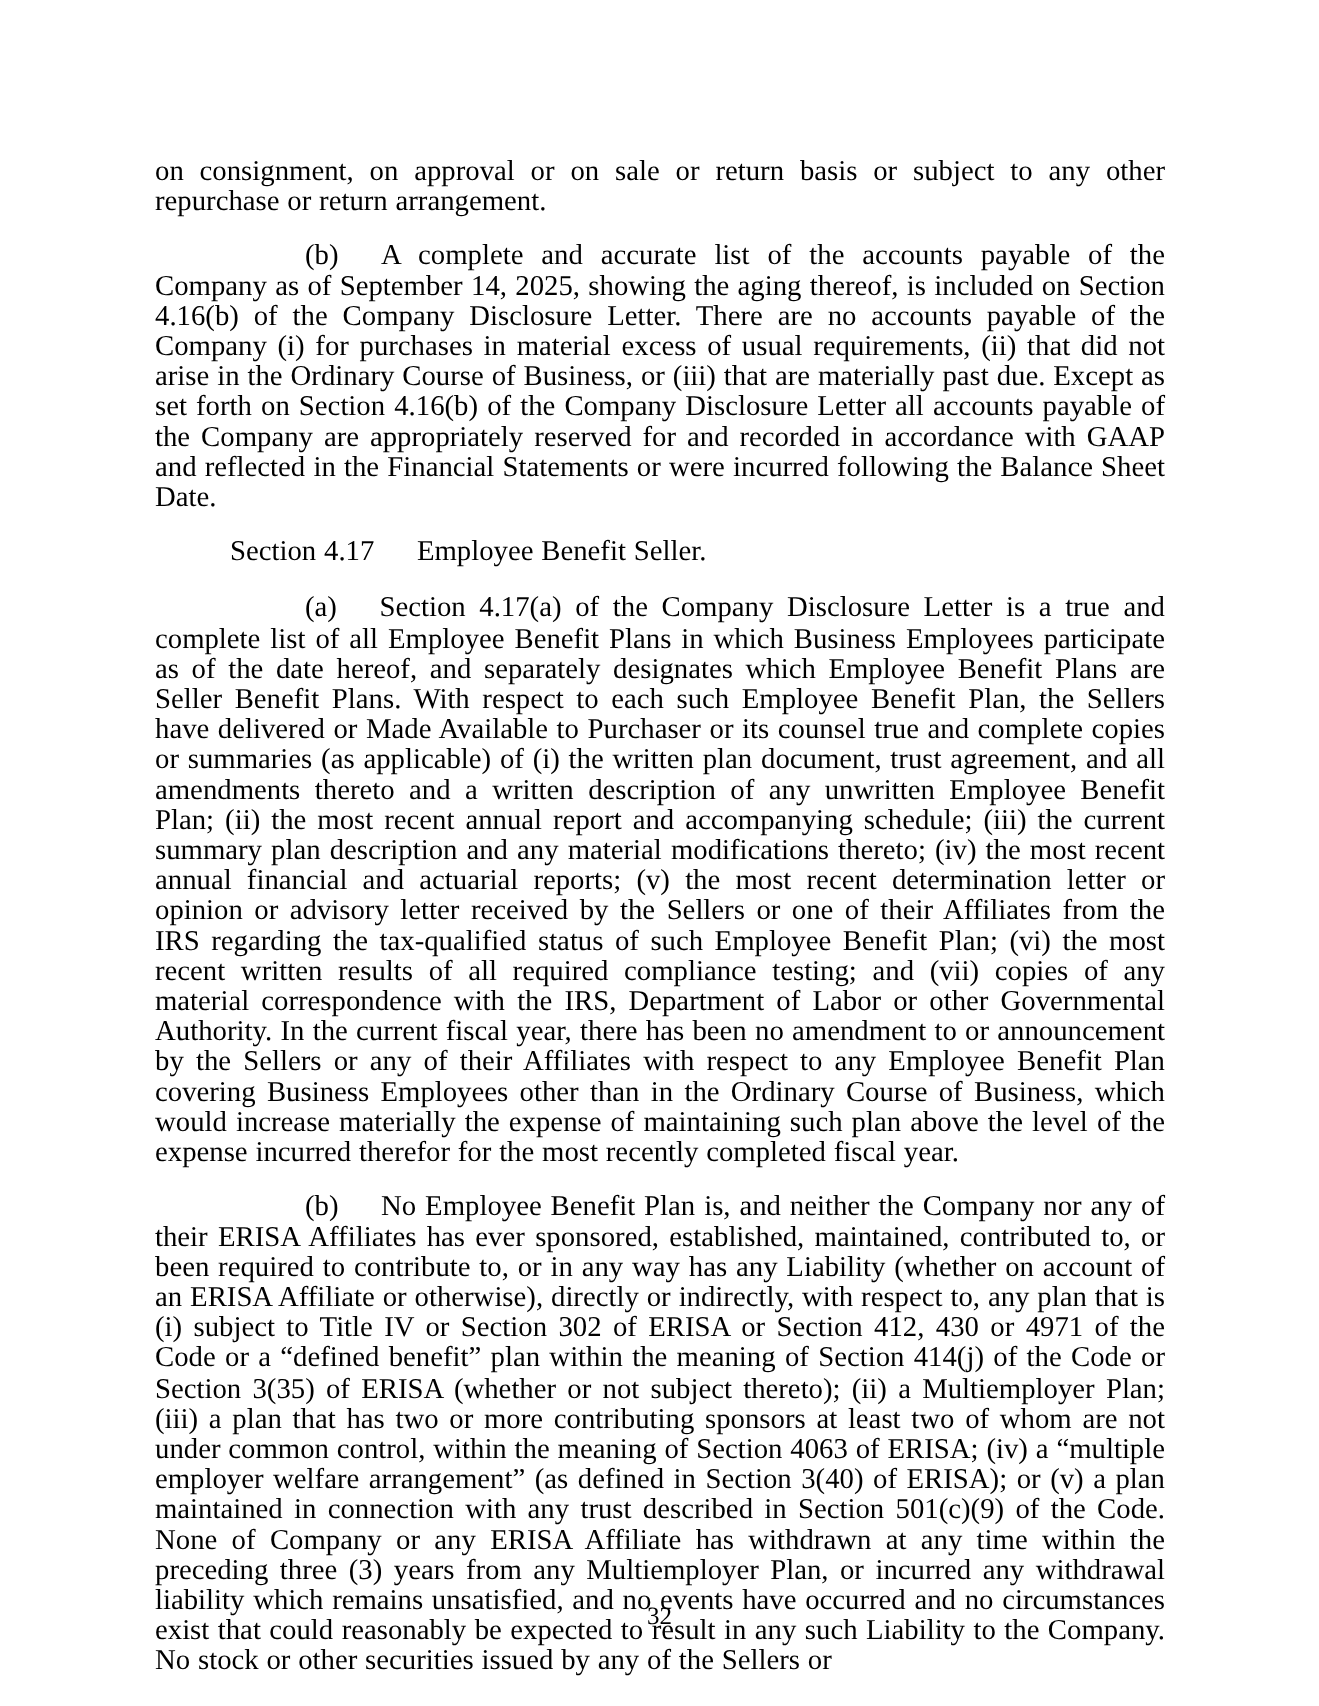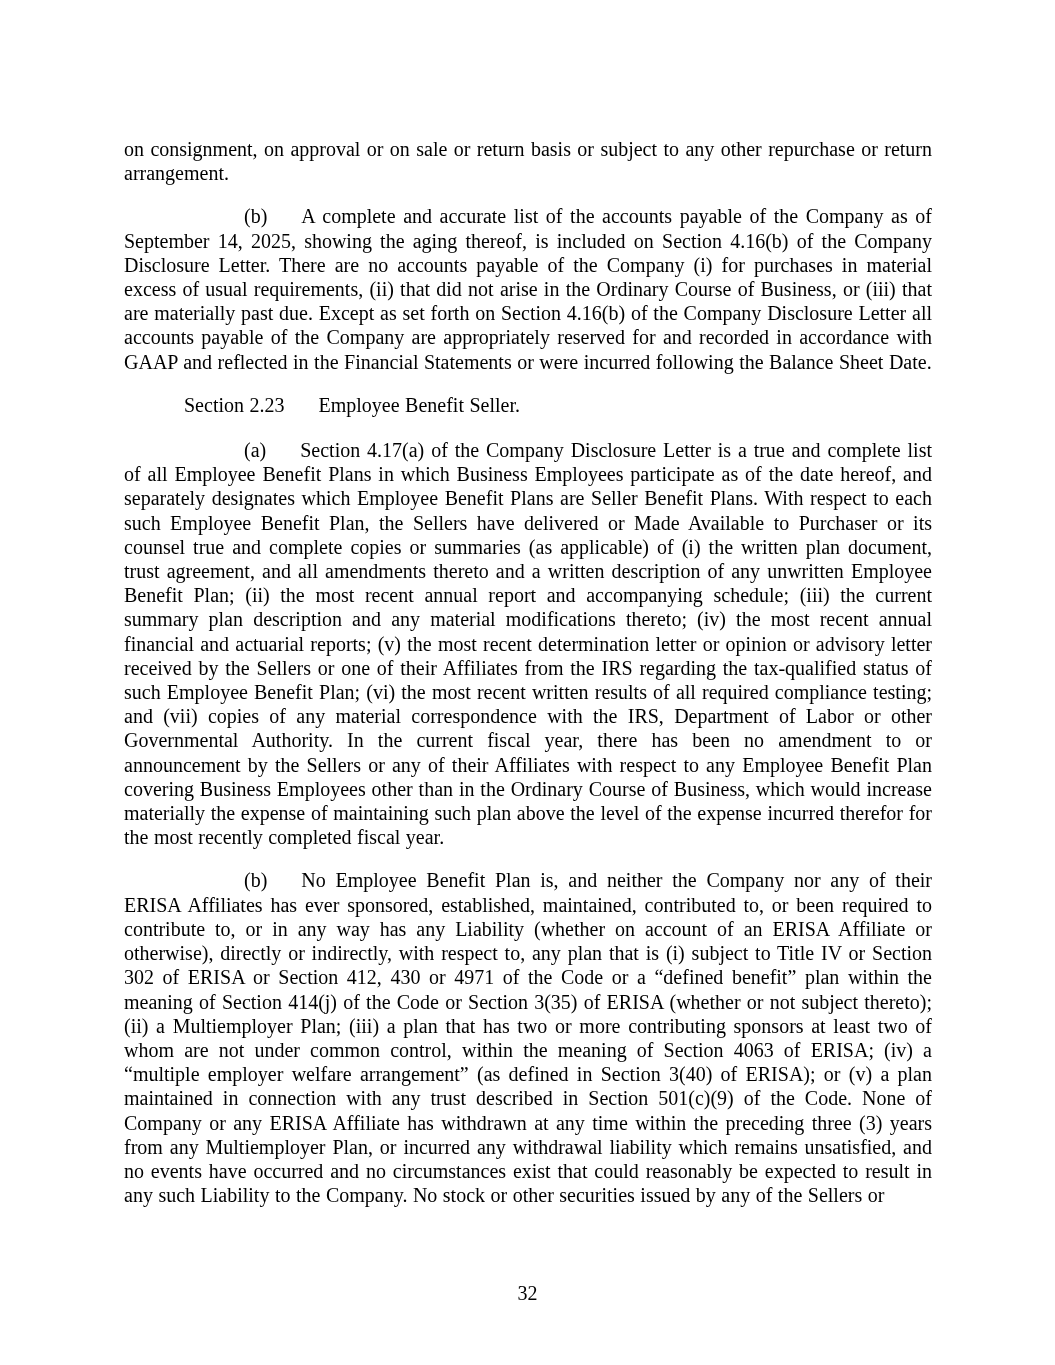--- a/index.html
+++ b/index.html
@@ -17,22 +17,22 @@
     font-family: "Liberation Serif", "DejaVu Serif", serif;
     overflow: hidden;
   }
   .content {
     position: absolute;
     left: 124px;
     top: 121px;
     width: 808px;
   }
   p.para {
-    margin: 16px 0 19px 0;
-    font-size: 20px;
+    margin: 4px 0 19px 0;
+    font-size: 23px;
     line-height: 24.2px;
     text-align: justify;
     text-indent: 120px;
     word-spacing: 0.5px;
   }
   p.para.continuation {
     text-indent: 0;
   }
   p.para.heading {
     text-indent: 60px;
@@ -58,18 +58,18 @@
     line-height: 24.2px;
   }
 </style>
 </head>
 <body>
 
 <div class="page">
   <div class="content" id="paragraph-container">
       <p class="para continuation"><span>on consignment, on approval or on sale or return basis or subject to any other repurchase or return arrangement.</span></p>
       <p class="para body"><span>(b)</span><span class="tab"></span><span>A complete and accurate list of the accounts payable of the Company as of September 14, 2025, showing the aging thereof, is included on </span><span class="u">Section 4.16(b)</span><span> of the Company Disclosure Letter. There are no accounts payable of the Company (i) for purchases in material excess of usual requirements, (ii) that did not arise in the Ordinary Course of Business, or (iii) that are materially past due. Except as set forth on </span><span class="u">Section 4.16(b)</span><span> of the Company Disclosure Letter all accounts payable of the Company are appropriately reserved for and recorded in accordance with GAAP and reflected in the Financial Statements or were incurred following the Balance Sheet Date.</span></p>
-      <p class="para heading"><span>Section 2.23</span><span class="tab"></span><span class="u">Employee Benefit Seller</span><span>.</span></p>
+      <p class="para heading"><span>Section 4.17</span><span class="tab"></span><span class="u">Employee Benefit Seller</span><span>.</span></p>
       <p class="para body"><span>(a)</span><span class="tab"></span><span class="u">Section 4.17(a)</span><span> of the Company Disclosure Letter is a true and complete list of all Employee Benefit Plans in which Business Employees participate as of the date hereof, and separately designates which Employee Benefit Plans are Seller Benefit Plans. With respect to each such Employee Benefit Plan, the Sellers have delivered or Made Available to Purchaser or its counsel true and complete copies or summaries (as applicable) of (i) the written plan document, trust agreement, and all amendments thereto and a written description of any unwritten Employee Benefit Plan; (ii) the most recent annual report and accompanying schedule; (iii) the current summary plan description and any material modifications thereto; (iv) the most recent annual financial and actuarial reports; (v) the most recent determination letter or opinion or advisory letter received by the Sellers or one of their Affiliates from the IRS regarding the tax-qualified status of such Employee Benefit Plan; (vi) the most recent written results of all required compliance testing; and (vii) copies of any material correspondence with the IRS, Department of Labor or other Governmental Authority.  In the current fiscal year, there has been no amendment to or announcement by the Sellers or any of their Affiliates with respect to any Employee Benefit Plan covering Business Employees other than in the Ordinary Course of Business, which would increase materially the expense of maintaining such plan above the level of the expense incurred therefor for the most recently completed fiscal year.</span></p>
       <p class="para body cutoff"><span>(b)</span><span class="tab"></span><span>No Employee Benefit Plan is, and neither the Company nor any of their ERISA Affiliates has ever sponsored, established, maintained, contributed to, or been required to contribute to, or in any way has any Liability (whether on account of an ERISA Affiliate or otherwise), directly or indirectly, with respect to, any plan that is (i) subject to Title IV or Section 302 of ERISA or Section 412, 430 or 4971 of the Code or a “defined benefit” plan within the meaning of Section 414(j) of the Code or Section 3(35) of ERISA (whether or not subject thereto); (ii) a Multiemployer Plan; (iii) a plan that has two or more contributing sponsors at least two of whom are not under common control, within the meaning of Section 4063 of ERISA; (iv) a “multiple employer welfare arrangement” (as defined in Section 3(40) of ERISA); or (v) a plan maintained in connection with any trust described in Section 501(c)(9) of the Code.  None of Company or any ERISA Affiliate has withdrawn at any time within the preceding three (3) years from any Multiemployer Plan, or incurred any withdrawal liability which remains unsatisfied, and no events have occurred and no circumstances exist that could reasonably be expected to result in any such Liability to the Company. No stock or other securities issued by any of the Sellers or</span></p>
     </div>
   <div class="page-number">32</div>
 </div>
 
 </body></html>

